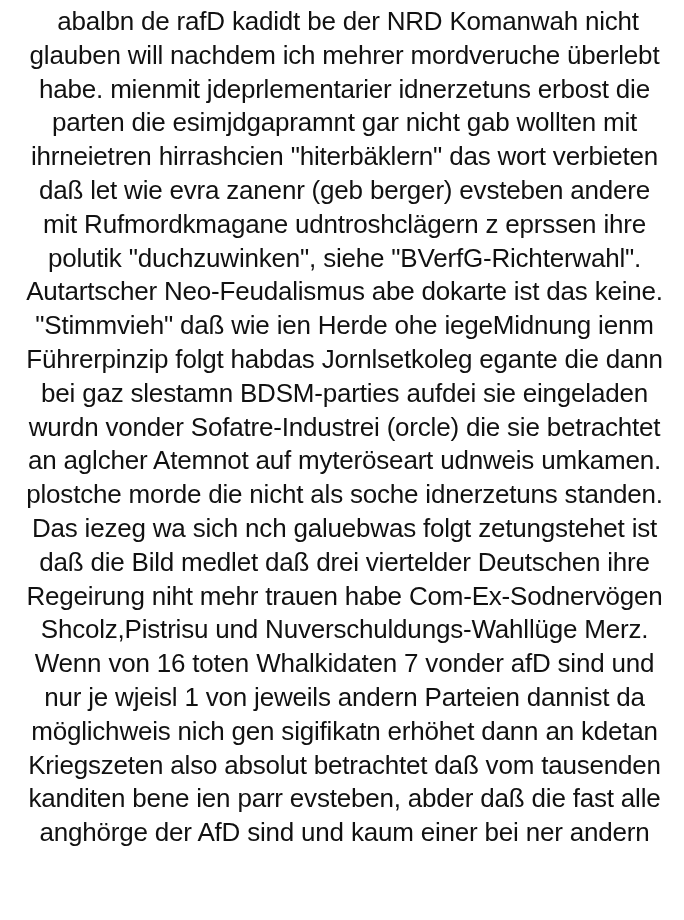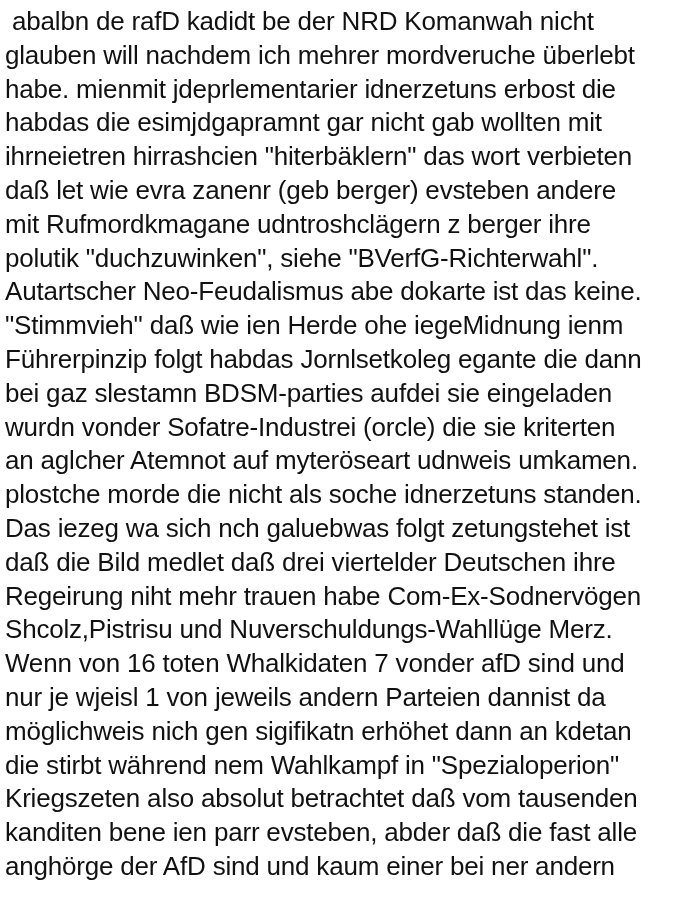--- a/index.html
+++ b/index.html
@@ -7,57 +7,57 @@
     padding: 0;
     background: #ffffff;
   }
   .page {
     width: 684px;
     height: 920px;
     background: #ffffff;
     overflow: hidden;
     box-sizing: border-box;
     padding: 5px 0 0 5px;
+    text-align: center;
   }
   .text-block {
     font-family: "Liberation Sans", "DejaVu Sans", sans-serif;
     font-size: 26px;
     line-height: 33.8px;
     color: #111111;
     letter-spacing: -0.2px;
   }
   .text-line {
     white-space: pre;
   }
 </style>
 </head>
 <body>
 
 <div class="page">
   <div class="text-block">
     <div class="text-line"> abalbn de rafD kadidt be der NRD Komanwah nicht</div>
     <div class="text-line">glauben will nachdem ich mehrer mordveruche überlebt</div>
     <div class="text-line">habe. mienmit jdeprlementarier idnerzetuns erbost die</div>
-    <div class="text-line">habdas die esimjdgapramnt gar nicht gab wollten mit</div>
+    <div class="text-line">parten die esimjdgapramnt gar nicht gab wollten mit</div>
     <div class="text-line">ihrneietren hirrashcien "hiterbäklern" das wort verbieten</div>
     <div class="text-line">daß let wie evra zanenr (geb berger) evsteben andere</div>
-    <div class="text-line">mit Rufmordkmagane udntroshclägern z berger ihre</div>
+    <div class="text-line">mit Rufmordkmagane udntroshclägern z eprssen ihre</div>
     <div class="text-line">polutik "duchzuwinken", siehe "BVerfG-Richterwahl".</div>
     <div class="text-line">Autartscher Neo-Feudalismus abe dokarte ist das keine.</div>
     <div class="text-line">"Stimmvieh" daß wie ien Herde ohe iegeMidnung ienm</div>
     <div class="text-line">Führerpinzip folgt habdas Jornlsetkoleg egante die dann</div>
     <div class="text-line">bei gaz slestamn BDSM-parties aufdei sie eingeladen</div>
-    <div class="text-line">wurdn vonder Sofatre-Industrei (orcle) die sie kriterten</div>
+    <div class="text-line">wurdn vonder Sofatre-Industrei (orcle) die sie betrachtet</div>
     <div class="text-line">an aglcher Atemnot auf myteröseart udnweis umkamen.</div>
     <div class="text-line">plostche morde die nicht als soche idnerzetuns standen.</div>
     <div class="text-line">Das iezeg wa sich nch galuebwas folgt zetungstehet ist</div>
     <div class="text-line">daß die Bild medlet daß drei viertelder Deutschen ihre</div>
     <div class="text-line">Regeirung niht mehr trauen habe Com-Ex-Sodnervögen</div>
     <div class="text-line">Shcolz,Pistrisu und Nuverschuldungs-Wahllüge Merz.</div>
     <div class="text-line">Wenn von 16 toten Whalkidaten 7 vonder afD sind und</div>
     <div class="text-line">nur je wjeisl 1 von jeweils andern Parteien dannist da</div>
     <div class="text-line">möglichweis nich gen sigifikatn erhöhet dann an kdetan</div>
-    <div class="text-line">die stirbt während nem Wahlkampf in "Spezialoperion"</div>
     <div class="text-line">Kriegszeten also absolut betrachtet daß vom tausenden</div>
     <div class="text-line">kanditen bene ien parr evsteben, abder daß die fast alle</div>
     <div class="text-line">anghörge der AfD sind und kaum einer bei ner andern</div>
   </div>
 </div>
 
 </body></html>

